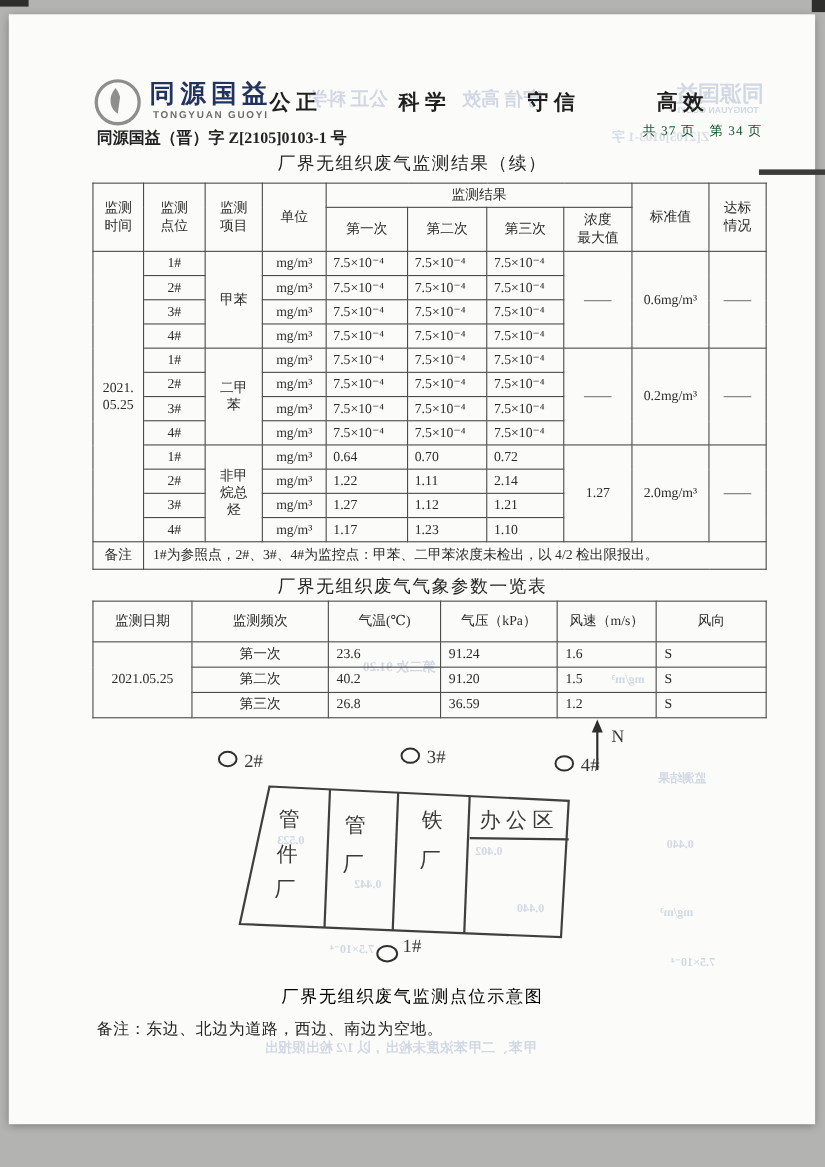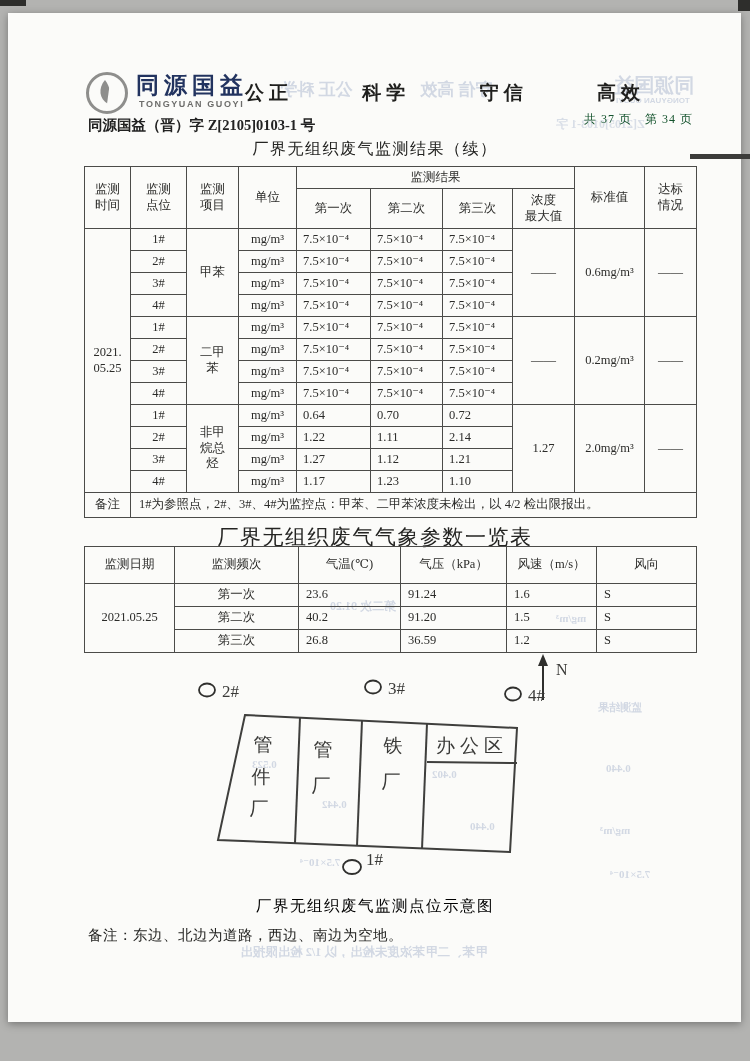--- a/index.html
+++ b/index.html
@@ -40,21 +40,21 @@
     position: absolute; left: 245px; top: 80px; width: 400px;
     display: flex; justify-content: space-between;
     font-size: 19px; font-weight: bold; color: #1f1f1d; letter-spacing: 5px;
   }
   .doc-number { position: absolute; left: 88px; top: 116px; font-size: 14.5px; font-weight: bold; color: #222; }
   .page-info  { position: absolute; left: 584px; top: 111px; font-size: 12px; color: #14532d; letter-spacing: 1px; }
 
   .title1 { position: absolute; left: 0; top: 139px; width: 750px; text-align: center;
             font-size: 16px; letter-spacing: 1.5px; color: #242422; }
   .title2 { position: absolute; left: 0; top: 523px; width: 750px; text-align: center;
-            font-size: 21px; letter-spacing: 1.5px; color: #242422; }
+            font-size: 16px; letter-spacing: 1.5px; color: #242422; }
 
   
   table { border-collapse: collapse; table-layout: fixed; font-size: 12.5px; color: #2b2b29; }
   td, th { border: 1px solid #4b4b49; font-weight: normal; text-align: center;
            padding: 1px 2px; line-height: 1.25; white-space: pre-line; overflow: hidden; }
   .t1 { position: absolute; left: 84px; top: 166px; width: 612px; }
   .t1 tr.data { height: 22px; }
   .t1 tr.hdr1 { height: 22px; }
   .t1 tr.hdr2 { height: 40px; }
   .t1 tr.remark { height: 25px; margin-top: 16px; }

